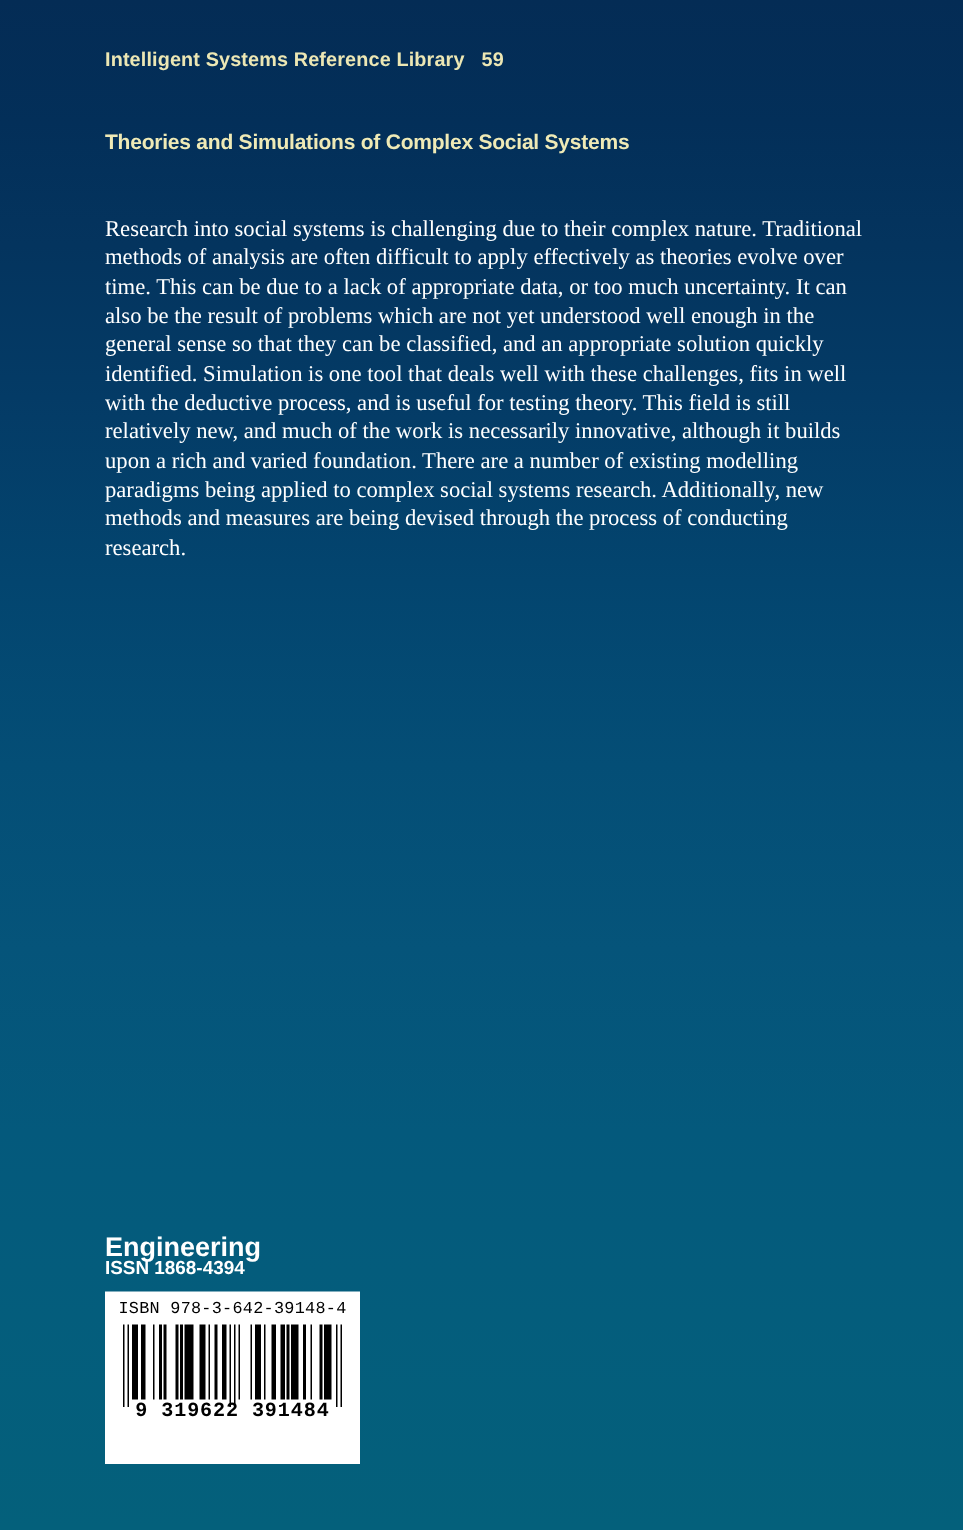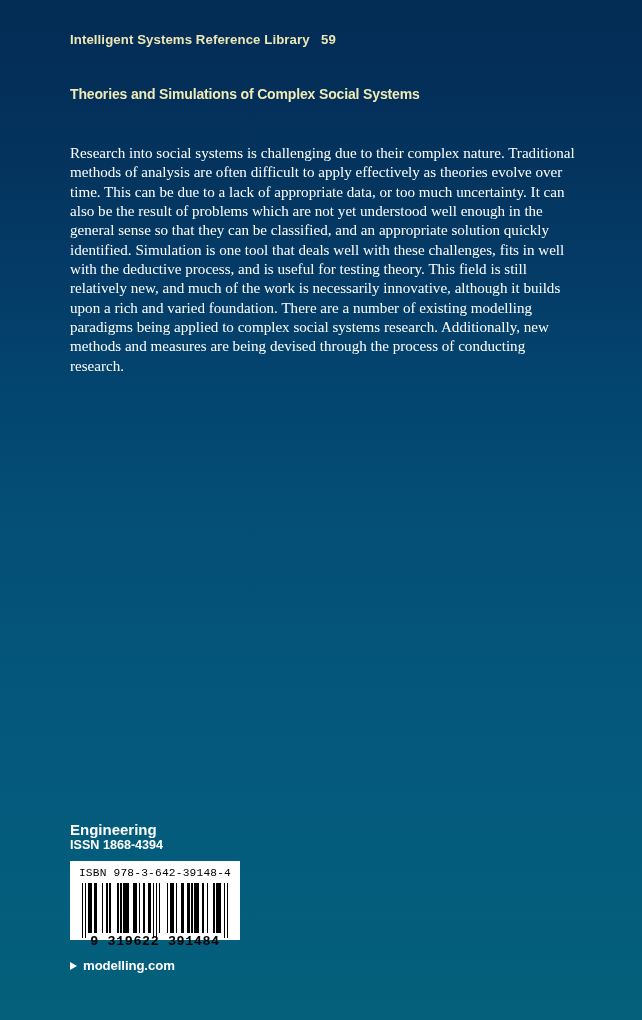--- a/index.html
+++ b/index.html
@@ -80,40 +80,40 @@
     margin: 0 0 17px 0;
   }
 
   
   .imprint-subject {
     position: absolute;
     left: 70px;
     top: 821px;
     font-family: "Liberation Sans", sans-serif;
     font-weight: bold;
-    font-size: 15px;
+    font-size: 18px;
     color: #ffffff;
   }
   .imprint-issn {
     position: absolute;
     left: 70px;
     top: 838px;
     font-family: "Liberation Sans", sans-serif;
     font-weight: bold;
     font-size: 12.6px;
     color: #ffffff;
   }
 
   
   .barcode-box {
     position: absolute;
     left: 70px;
     top: 861px;
     width: 170px;
-    height: 79px;
+    height: 115px;
     background: #ffffff;
     box-sizing: border-box;
     padding: 6px 7px 4px 7px;
   }
   .barcode-isbn {
     font-family: "Liberation Mono", monospace;
     font-size: 11.2px;
     letter-spacing: 0.2px;
     color: #000000;
     text-align: center;

